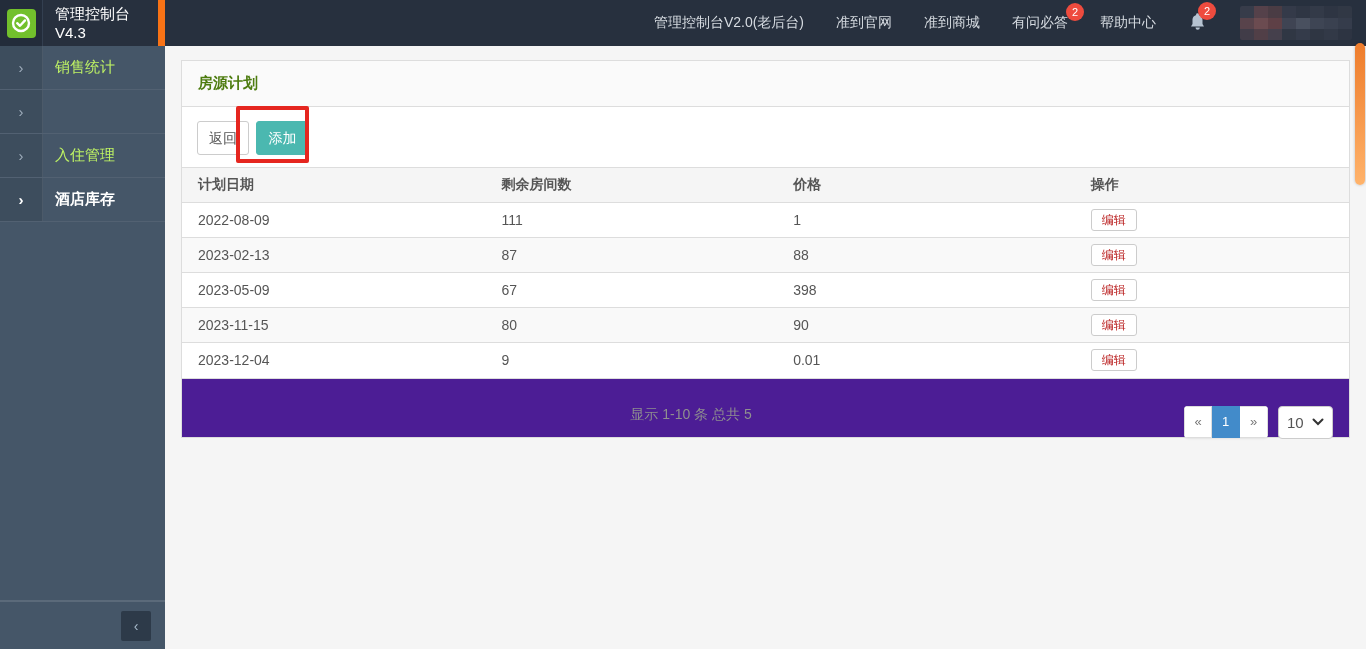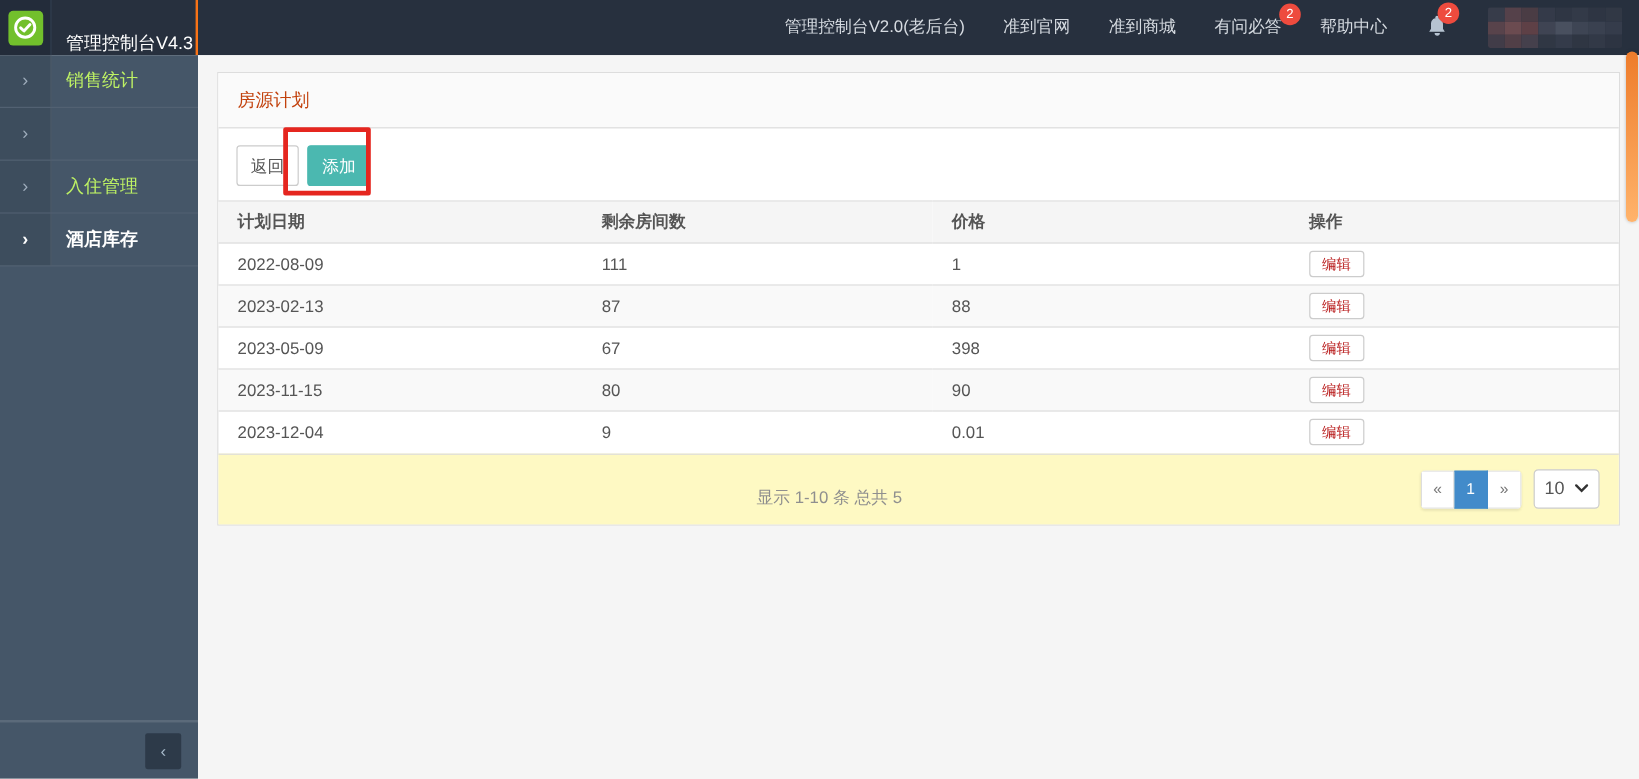--- a/index.html
+++ b/index.html
@@ -8,22 +8,22 @@
     font-family:"Liberation Sans","DejaVu Sans",sans-serif;
     background:#f5f5f5; position:relative; color:#555;
   }
 
   
   .topbar { height:46px; background:#27303e; display:flex; align-items:stretch; }
   .logo-cell { width:43px; display:flex; align-items:center; justify-content:center;
                border-right:1px solid #333f50; background:#232c3a; }
   .logo-box { width:29px; height:29px; background:#72c02c; border-radius:4px;
               display:flex; align-items:center; justify-content:center; }
-  .brand-cell { width:122px; display:flex; align-items:flex-end; padding-left:12px;
-                border-right:2px solid #f97316; }
+  .brand-cell { width:122px; display:flex; align-items:center; padding-left:12px;
+                border-right:7px solid #f97316; }
   .brand-title { color:#ffffff; font-size:15px; }
   .topnav { margin-left:auto; display:flex; align-items:center; gap:32px; padding-right:14px; }
   .topnav-item { color:#d6dbe1; font-size:14px; position:relative; cursor:pointer; white-space:nowrap; }
   .badge { position:absolute; top:-11px; right:-16px; min-width:18px; height:18px;
            background:#ee4b3e; color:#fff; border-radius:50%; font-size:11px;
            display:flex; align-items:center; justify-content:center; padding:0 4px; }
   .bell-wrap { position:relative; width:20px; height:22px; cursor:pointer; }
   .bell-wrap .badge { top:-10px; right:-8px; }
   .user-blur { width:112px; height:34px; overflow:hidden; border-radius:2px;
                filter:blur(0.6px); }
@@ -45,41 +45,41 @@
                  border-top:2px solid rgba(255,255,255,0.12);
                  display:flex; align-items:center; justify-content:flex-end; padding-right:14px; }
   .collapse-btn { width:30px; height:30px; background:#2d3a49; border-radius:2px;
                   display:flex; align-items:center; justify-content:center;
                   color:#a9bccd; font-size:14px; cursor:pointer; }
 
   
   .main { margin-left:165px; height:603px; background:#f5f5f5; padding:14px 16px; }
   .panel { background:#ffffff; border:1px solid #dddddd; }
   .panel-header { background:#fafafa; border-bottom:1px solid #dddddd;
-                  padding:13px 16px; font-size:15px; font-weight:normal; color:#c2410c; }
+                  padding:13px 16px; font-size:15px; font-weight:bold; color:#4d7c0f; }
   .toolbar { padding:14px 15px 12px 15px; }
   .btn { display:inline-block; font-size:14px; padding:7px 11px; border-radius:3px;
          cursor:pointer; line-height:18px; }
   .btn-default { background:#ffffff; border:1px solid #cccccc; color:#555; }
   .btn-add { background:#4bb8b0; border:1px solid #4bb8b0; color:#ffffff; margin-left:3px; }
 
   table.grid { width:100%; border-collapse:collapse; font-size:14px; }
   table.grid th { text-align:left; font-weight:bold; color:#555;
                   padding:8px 8px 8px 16px; background:#f5f5f5;
                   border-top:1px solid #dddddd; border-bottom:1px solid #dddddd; }
   table.grid td { padding:6px 8px 6px 16px; color:#555; border-top:1px solid #dddddd;
                   height:35px; }
   table.grid tbody tr:first-child td { border-top:none; }
   table.grid tbody tr:nth-child(even) { background:#f9f9f9; }
   .col-date{width:26%;} .col-rooms{width:25%;} .col-price{width:25.5%;} .col-op{width:23.5%;}
   .btn-edit { background:#ffffff; border:1px solid #cccccc; border-radius:3px;
               color:#b91c1c; font-size:12px; padding:3px 10px; cursor:pointer; }
 
-  .panel-footer { background:#fef9c3; border-top:1px solid #dddddd;
-                  display:flex; align-items:flex-end; padding:13px 16px; height:59px; }
+  .panel-footer { background:#4c1d95; border-top:1px solid #dddddd;
+                  display:flex; align-items:flex-start; padding:27px 16px; height:59px; }
   .page-summary { flex:1; text-align:center; color:#8f8f8f; font-size:14px; }
   .pager { display:inline-flex; border-radius:4px; overflow:hidden;
            box-shadow:0 1px 2px rgba(0,0,0,0.08); }
   .pager-btn { min-width:28px; height:32px; background:#ffffff; border:1px solid #dddddd;
                color:#777; font-size:13px; display:flex; align-items:center;
                justify-content:center; cursor:pointer; }
   .pager-btn + .pager-btn { border-left:none; }
   .pager-btn.active { background:#428bca; border-color:#428bca; color:#ffffff; }
   .size-select { margin-left:10px; width:55px; height:33px; background:#ffffff;
                  border:1px solid #cccccc; border-radius:4px; display:flex;

